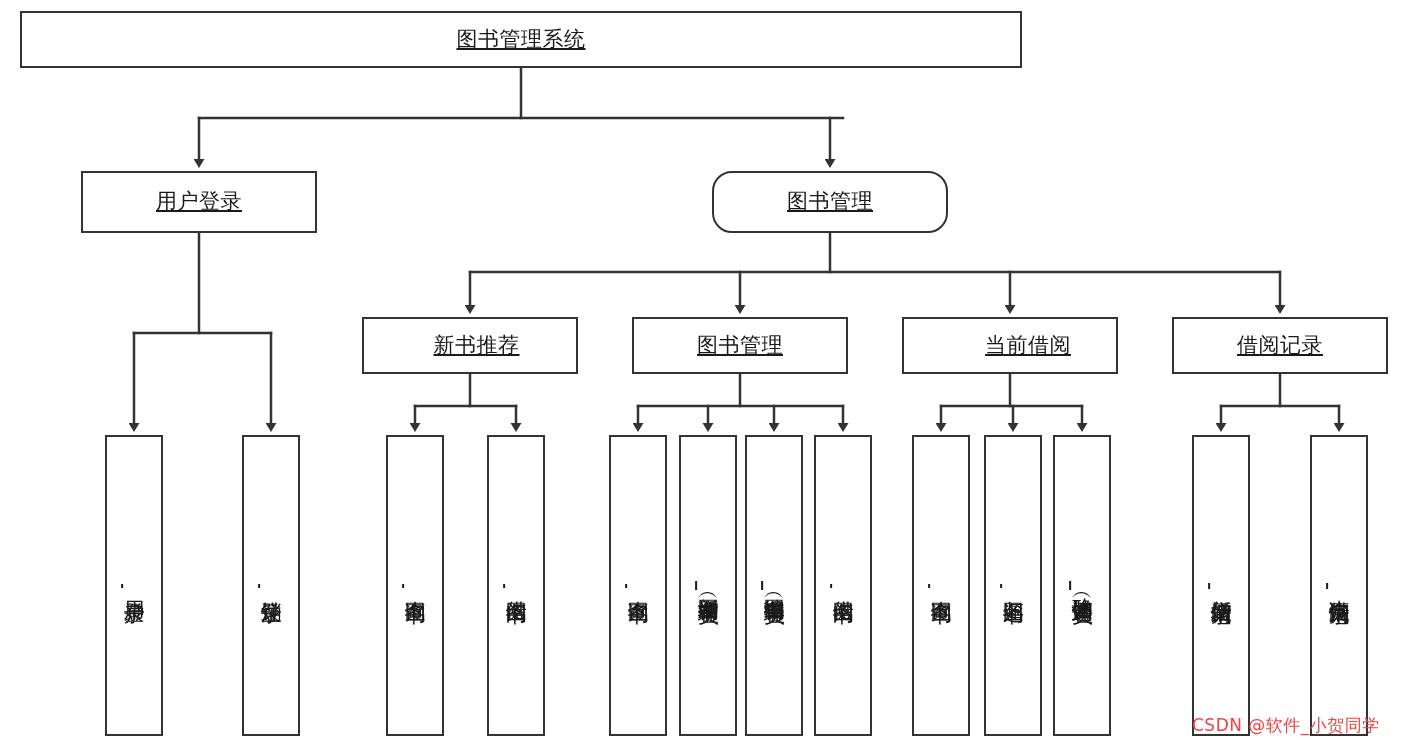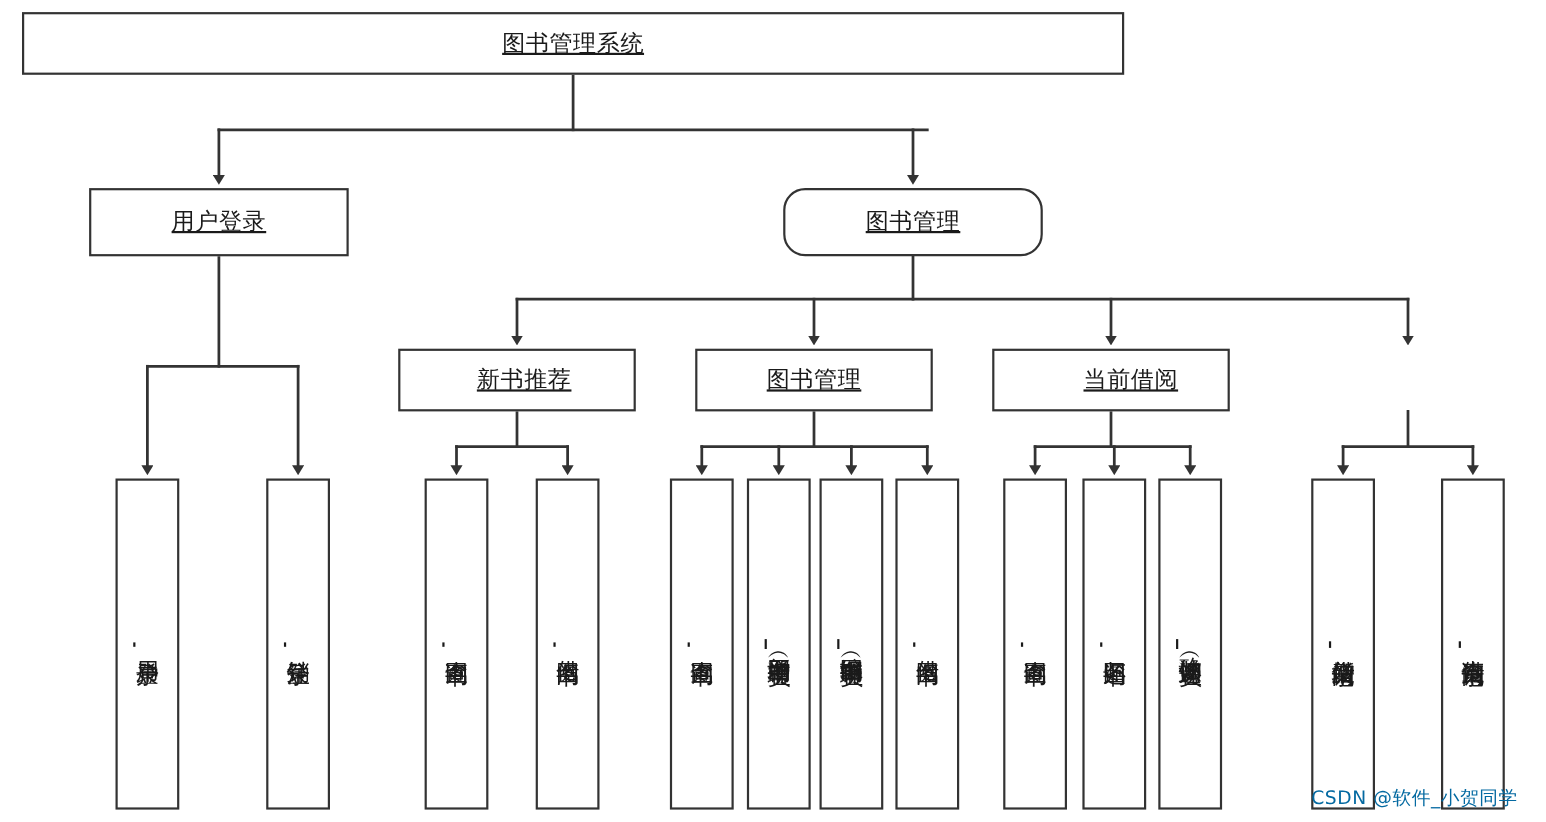--- a/index.html
+++ b/index.html
@@ -50,21 +50,21 @@
     position: absolute;
     left: 0;
     top: 0;
     width: 1405px;
     height: 747px;
     pointer-events: none;
   }
   .watermark {
     position: absolute;
     font-size: 17px;
-    color: #0369a1;
+    color: #ef4444;
     white-space: nowrap;
     letter-spacing: 0.5px;
   }
 </style>
 </head>
 <body>
 
 <div id="canvas">
 
   <svg class="edges" viewBox="0 0 1405 747" xmlns="http://www.w3.org/2000/svg">
@@ -130,20 +130,23 @@
 
   <div class="node horizontal" style="left:362px; top:317px; width:216px; height:57px;padding-left:13px;">
     <span class="label">新书推荐</span>
   </div>
   <div class="node horizontal" style="left:632px; top:317px; width:216px; height:57px;">
     <span class="label">图书管理</span>
   </div>
   <div class="node horizontal" style="left:902px; top:317px; width:216px; height:57px;padding-left:36px;">
     <span class="label">当前借阅</span>
   </div>
+  <div class="node horizontal" style="left:1172px; top:317px; width:216px; height:57px;">
+    <span class="label">借阅记录</span>
+  </div>
 
   <div class="node vertical" style="left:105px; top:435px; width:58px; height:301px;">
     <span class="label">用户登录</span>
   </div>
   <div class="node vertical" style="left:242px; top:435px; width:58px; height:301px;">
     <span class="label">注销登录</span>
   </div>
   <div class="node vertical" style="left:386px; top:435px; width:58px; height:301px;">
     <span class="label">查询图书</span>
   </div>

